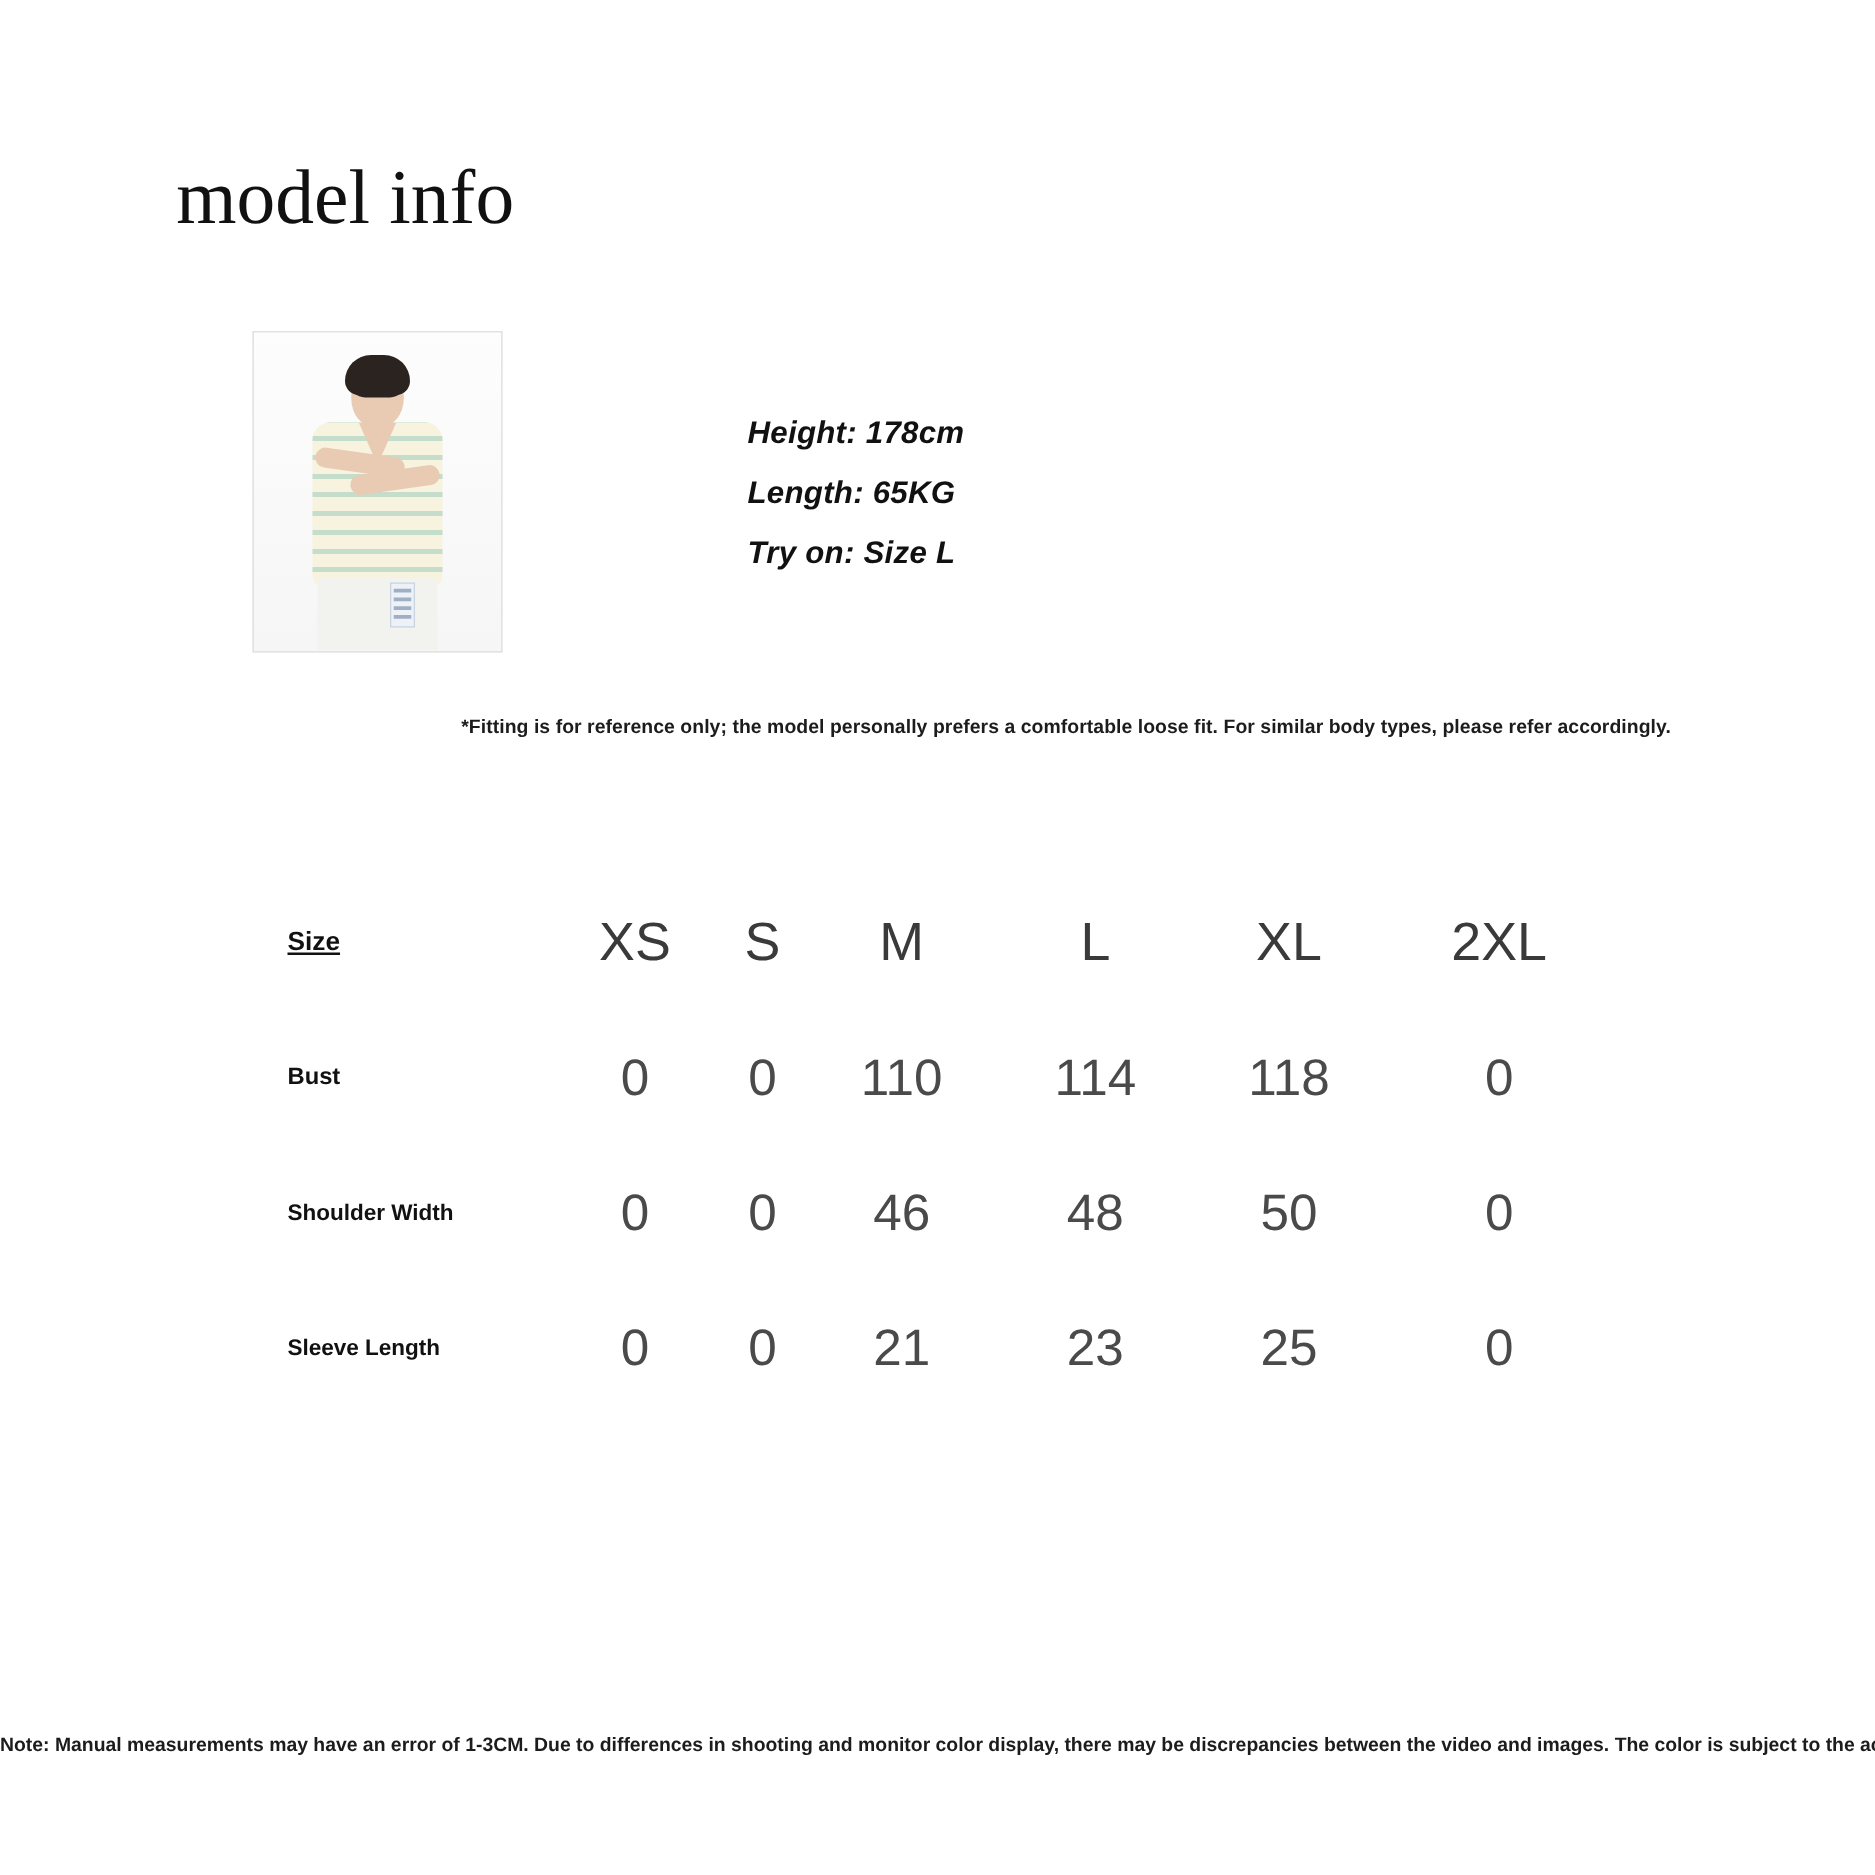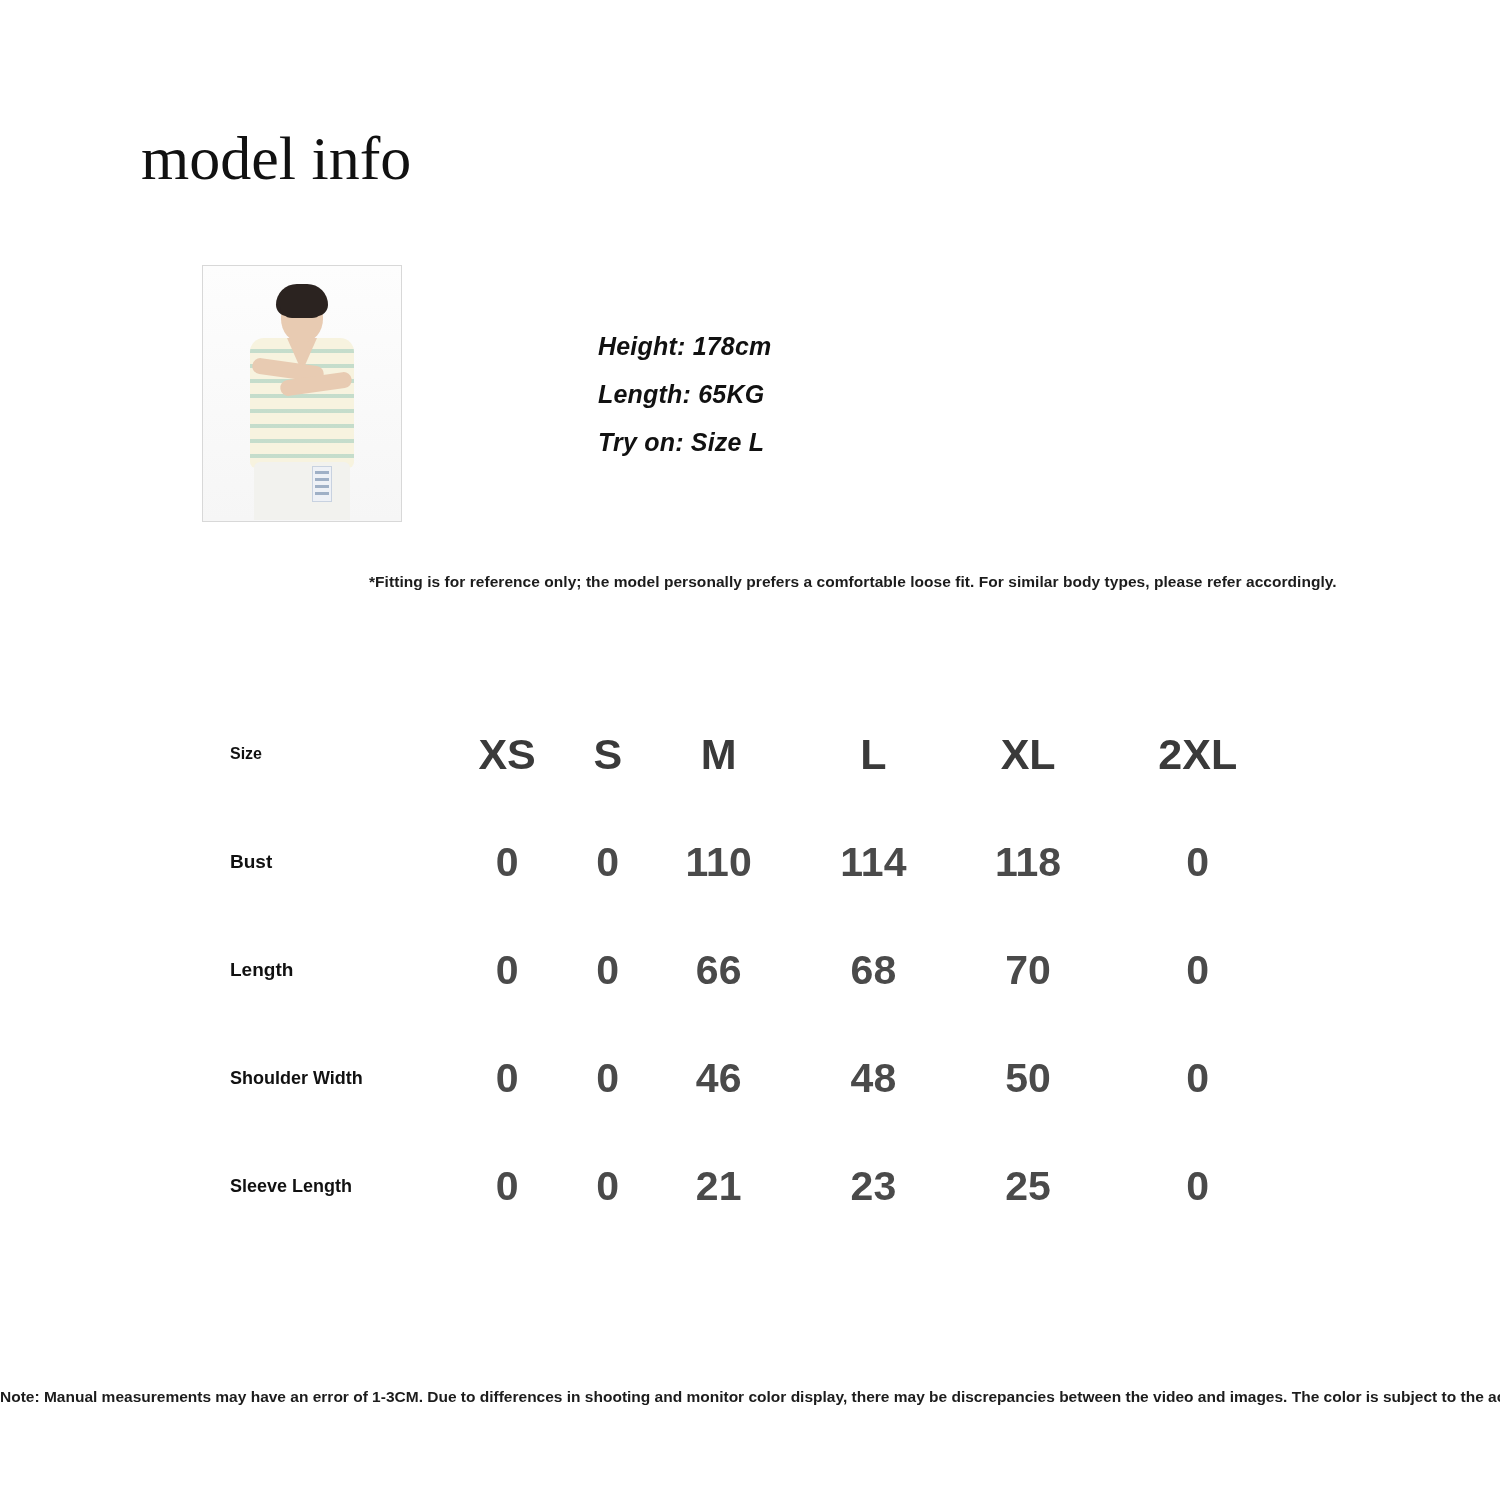--- a/index.html
+++ b/index.html
@@ -202,29 +202,29 @@
     font-weight: 700;
     color: #111111;
     white-space: nowrap;
     width: 210px;
   }
   .lbl.small { font-size: 18px; }
 
   .val {
     text-align: center;
     font-size: 41px;
-    font-weight: 700;
+    font-weight: 400;
     color: #4a4a4a;
     font-family: "Liberation Sans", sans-serif;
   }
   .hdr .val {
     font-size: 43px;
     color: #3a3a3a;
   }
-  .hdr .lbl { font-size: 16px; }
+  .hdr .lbl { font-size: 21px; text-decoration: underline; }
 
   
   .bottom-note {
     position: absolute;
     left: 0;
     right: 0;
     top: 1388px;
     text-align: center;
     font-size: 15.5px;
     font-weight: 700;
@@ -282,29 +282,20 @@
       <tr>
         <td class="lbl">Bust</td>
         <td class="val">0</td>
         <td class="val">0</td>
         <td class="val">110</td>
         <td class="val">114</td>
         <td class="val">118</td>
         <td class="val">0</td>
       </tr>
 
-      <tr>
-        <td class="lbl">Length</td>
-        <td class="val">0</td>
-        <td class="val">0</td>
-        <td class="val">66</td>
-        <td class="val">68</td>
-        <td class="val">70</td>
-        <td class="val">0</td>
-      </tr>
 
       <tr>
         <td class="lbl small">Shoulder Width</td>
         <td class="val">0</td>
         <td class="val">0</td>
         <td class="val">46</td>
         <td class="val">48</td>
         <td class="val">50</td>
         <td class="val">0</td>
       </tr>

